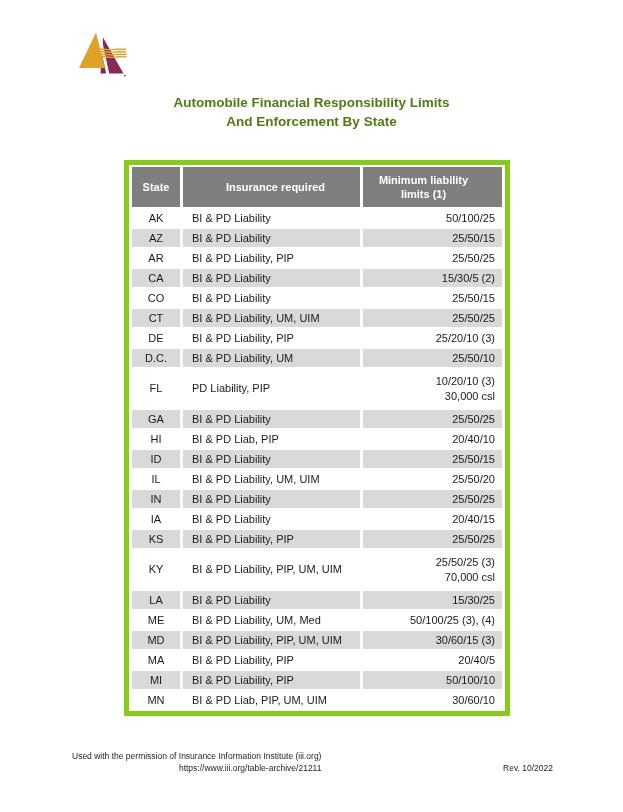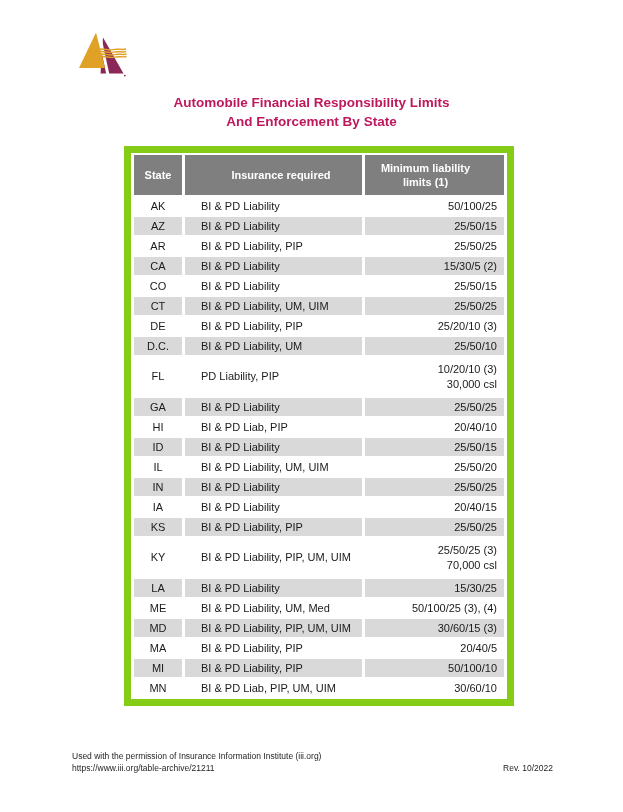--- a/index.html
+++ b/index.html
@@ -12,54 +12,54 @@
   }
   .page { position:relative; width:623px; height:812px; background:#ffffff; }
 
   
   .logo { position:absolute; left:77px; top:30px; width:50px; height:48px; }
 
   
   .title {
     position:absolute; top:93px; left:0; width:623px;
     text-align:center; font-weight:bold; font-size:13.5px; line-height:19px;
-    color:#be185d; letter-spacing:0;
+    color:#4d7c0f; letter-spacing:0;
   }
 
   
   table.limits {
-    position:absolute; left:124px; top:146px;
+    position:absolute; left:124px; top:160px;
     border-collapse:separate; border-spacing:3px 2px;
     font-size:11px; color:#1a1a1a;
-    border:7px solid #84cc16;
+    border:5px solid #84cc16;
   }
   table.limits th {
     background:#7f7f7f; color:#ffffff; font-weight:bold;
     height:40px; vertical-align:middle; text-align:center;
     font-size:11px; line-height:14px; box-sizing:border-box;
   }
   table.limits td {
     height:18px; vertical-align:middle; box-sizing:border-box;
     background:#ffffff; line-height:13px;
   }
   table.limits tr.shaded td { background:#d9d9d9; }
   table.limits tr.tall td { height:39px; }
   .c-state  { width:48px;  min-width:48px;  text-align:center; }
-  .c-ins    { width:177px; min-width:177px; text-align:left;  padding-left:16px; }
+  .c-ins    { width:177px; min-width:177px; text-align:left;  padding-left:9px; }
   .c-lim    { width:139px; min-width:139px; text-align:right; padding-right:7px; }
   th.c-lim  { padding-right:32px; padding-left:14px; text-align:center; }
   .lim-line { text-align:right; line-height:15px; }
 
   
   .footer {
     position:absolute; left:72px; top:750px; width:481px;
     display:flex; justify-content:space-between; align-items:flex-end;
     font-size:8.5px; line-height:12px; color:#1f1f1f;
   }
-  .footer-left div { white-space:nowrap; }
+  .footer-left div { white-space:nowrap;text-align:right; }
   .footer-right { white-space:nowrap; }
 </style>
 </head>
 <body>
 
 <div class="page">
 
   <div class="logo" title="">
     <svg viewBox="0 0 50 48" width="50" height="48" xmlns="http://www.w3.org/2000/svg">
 

